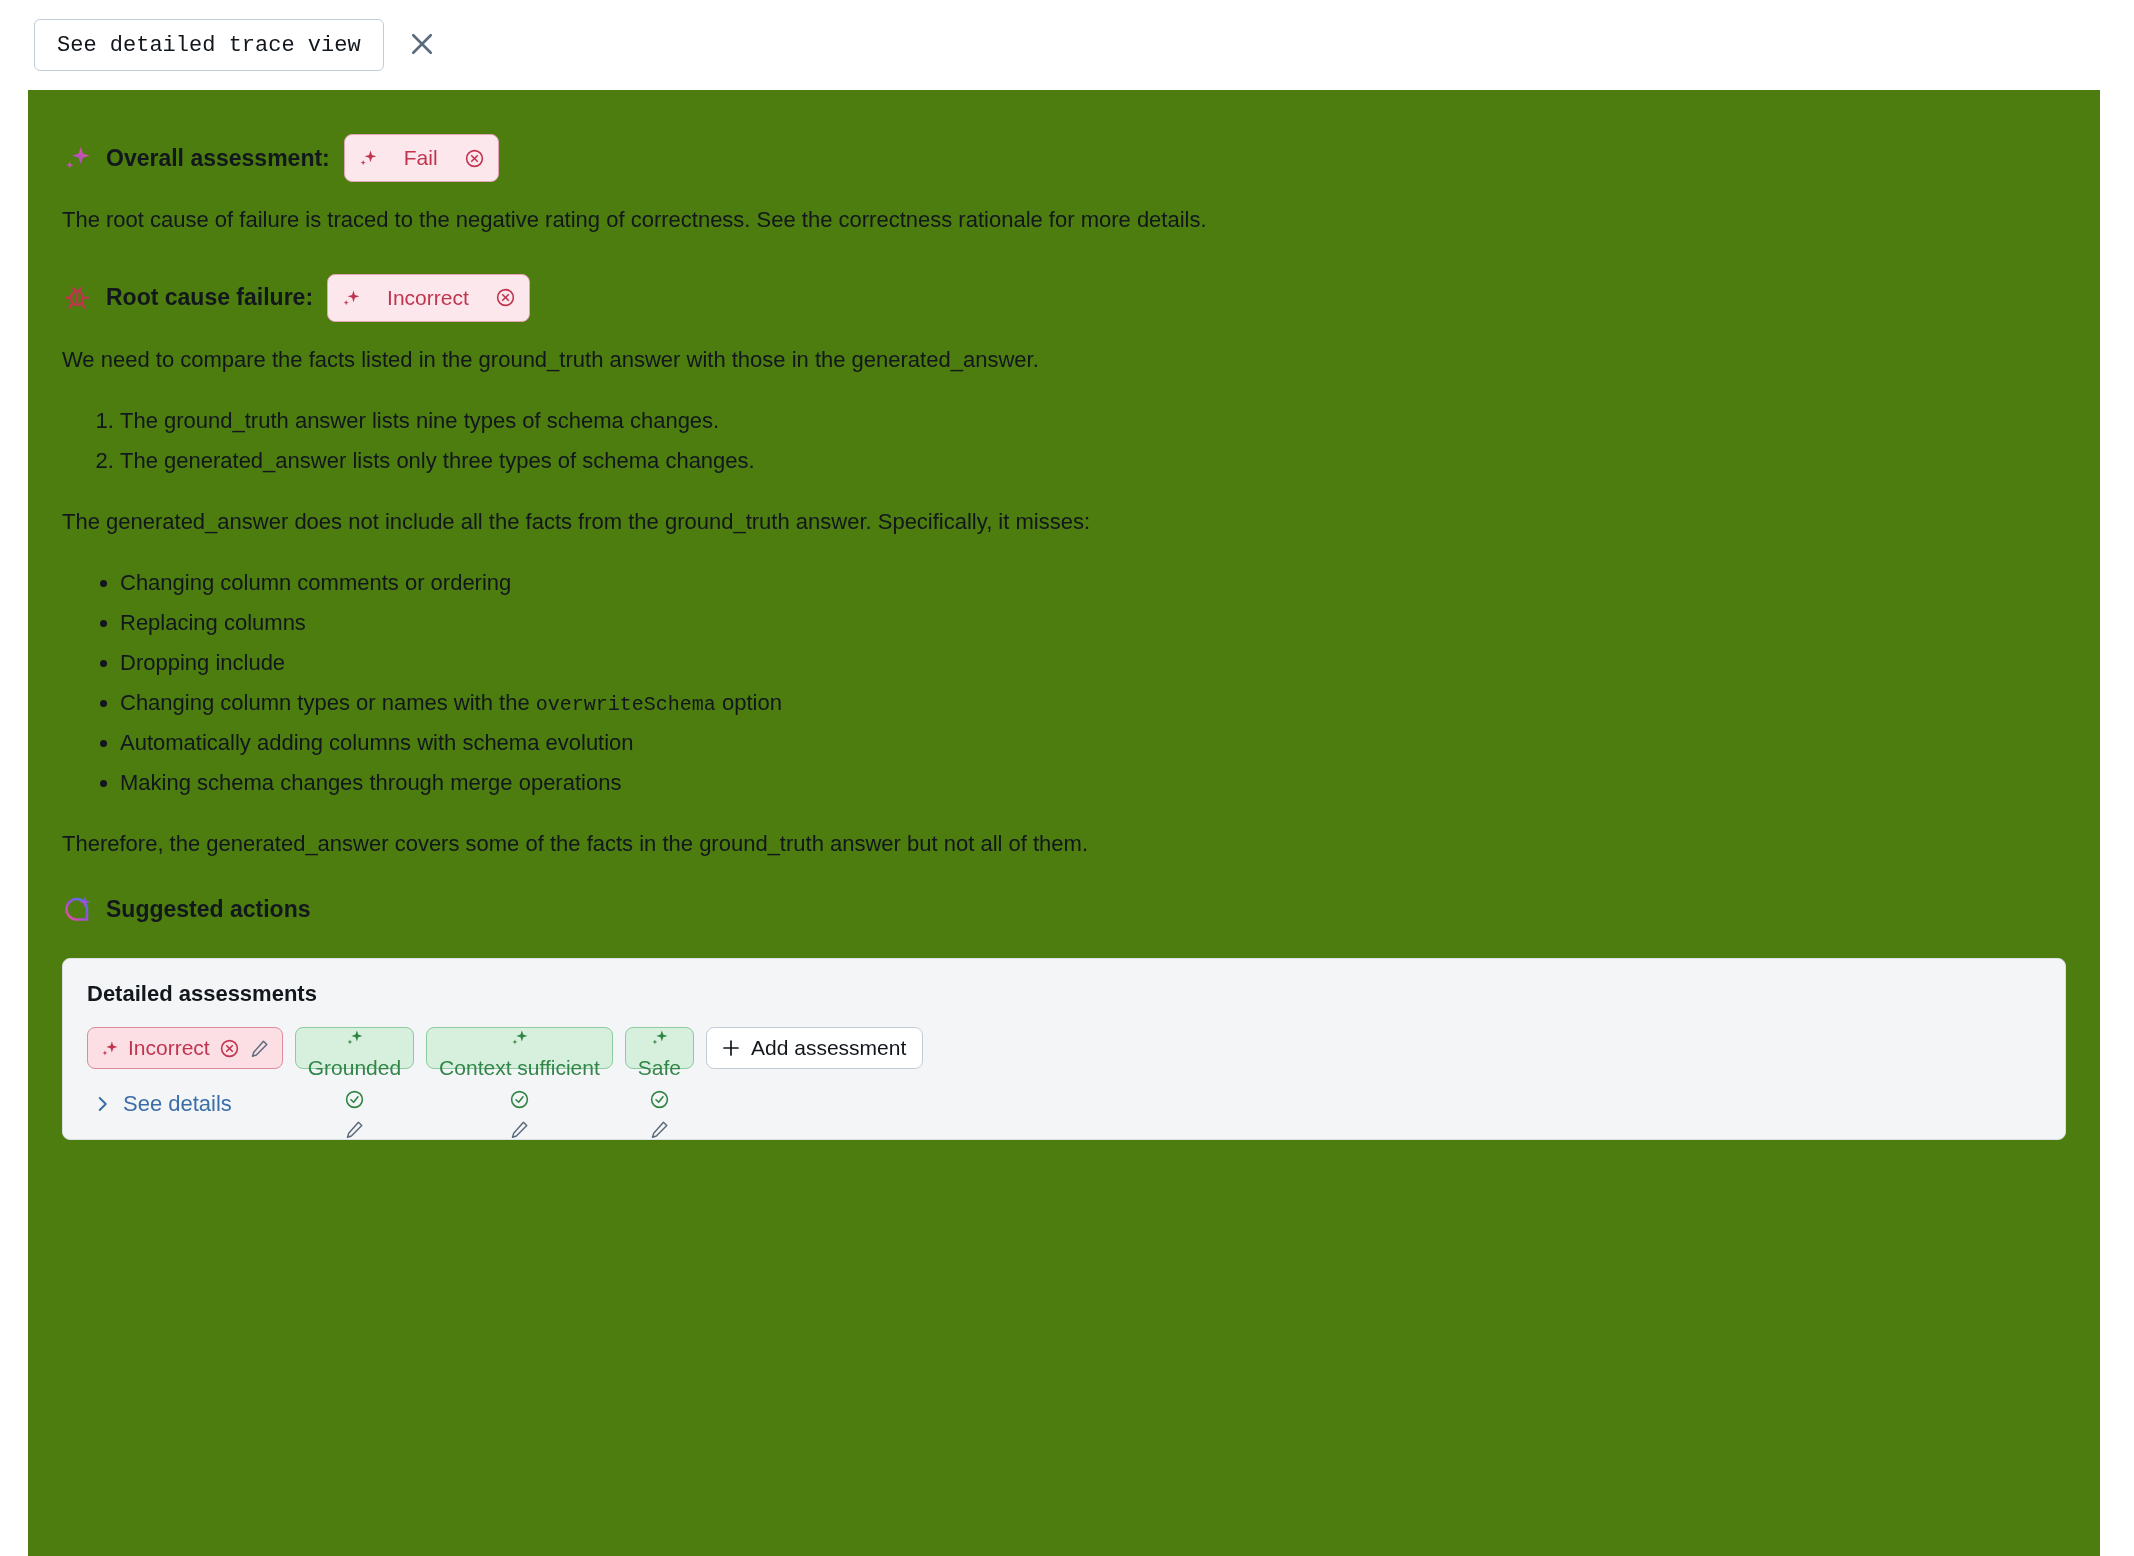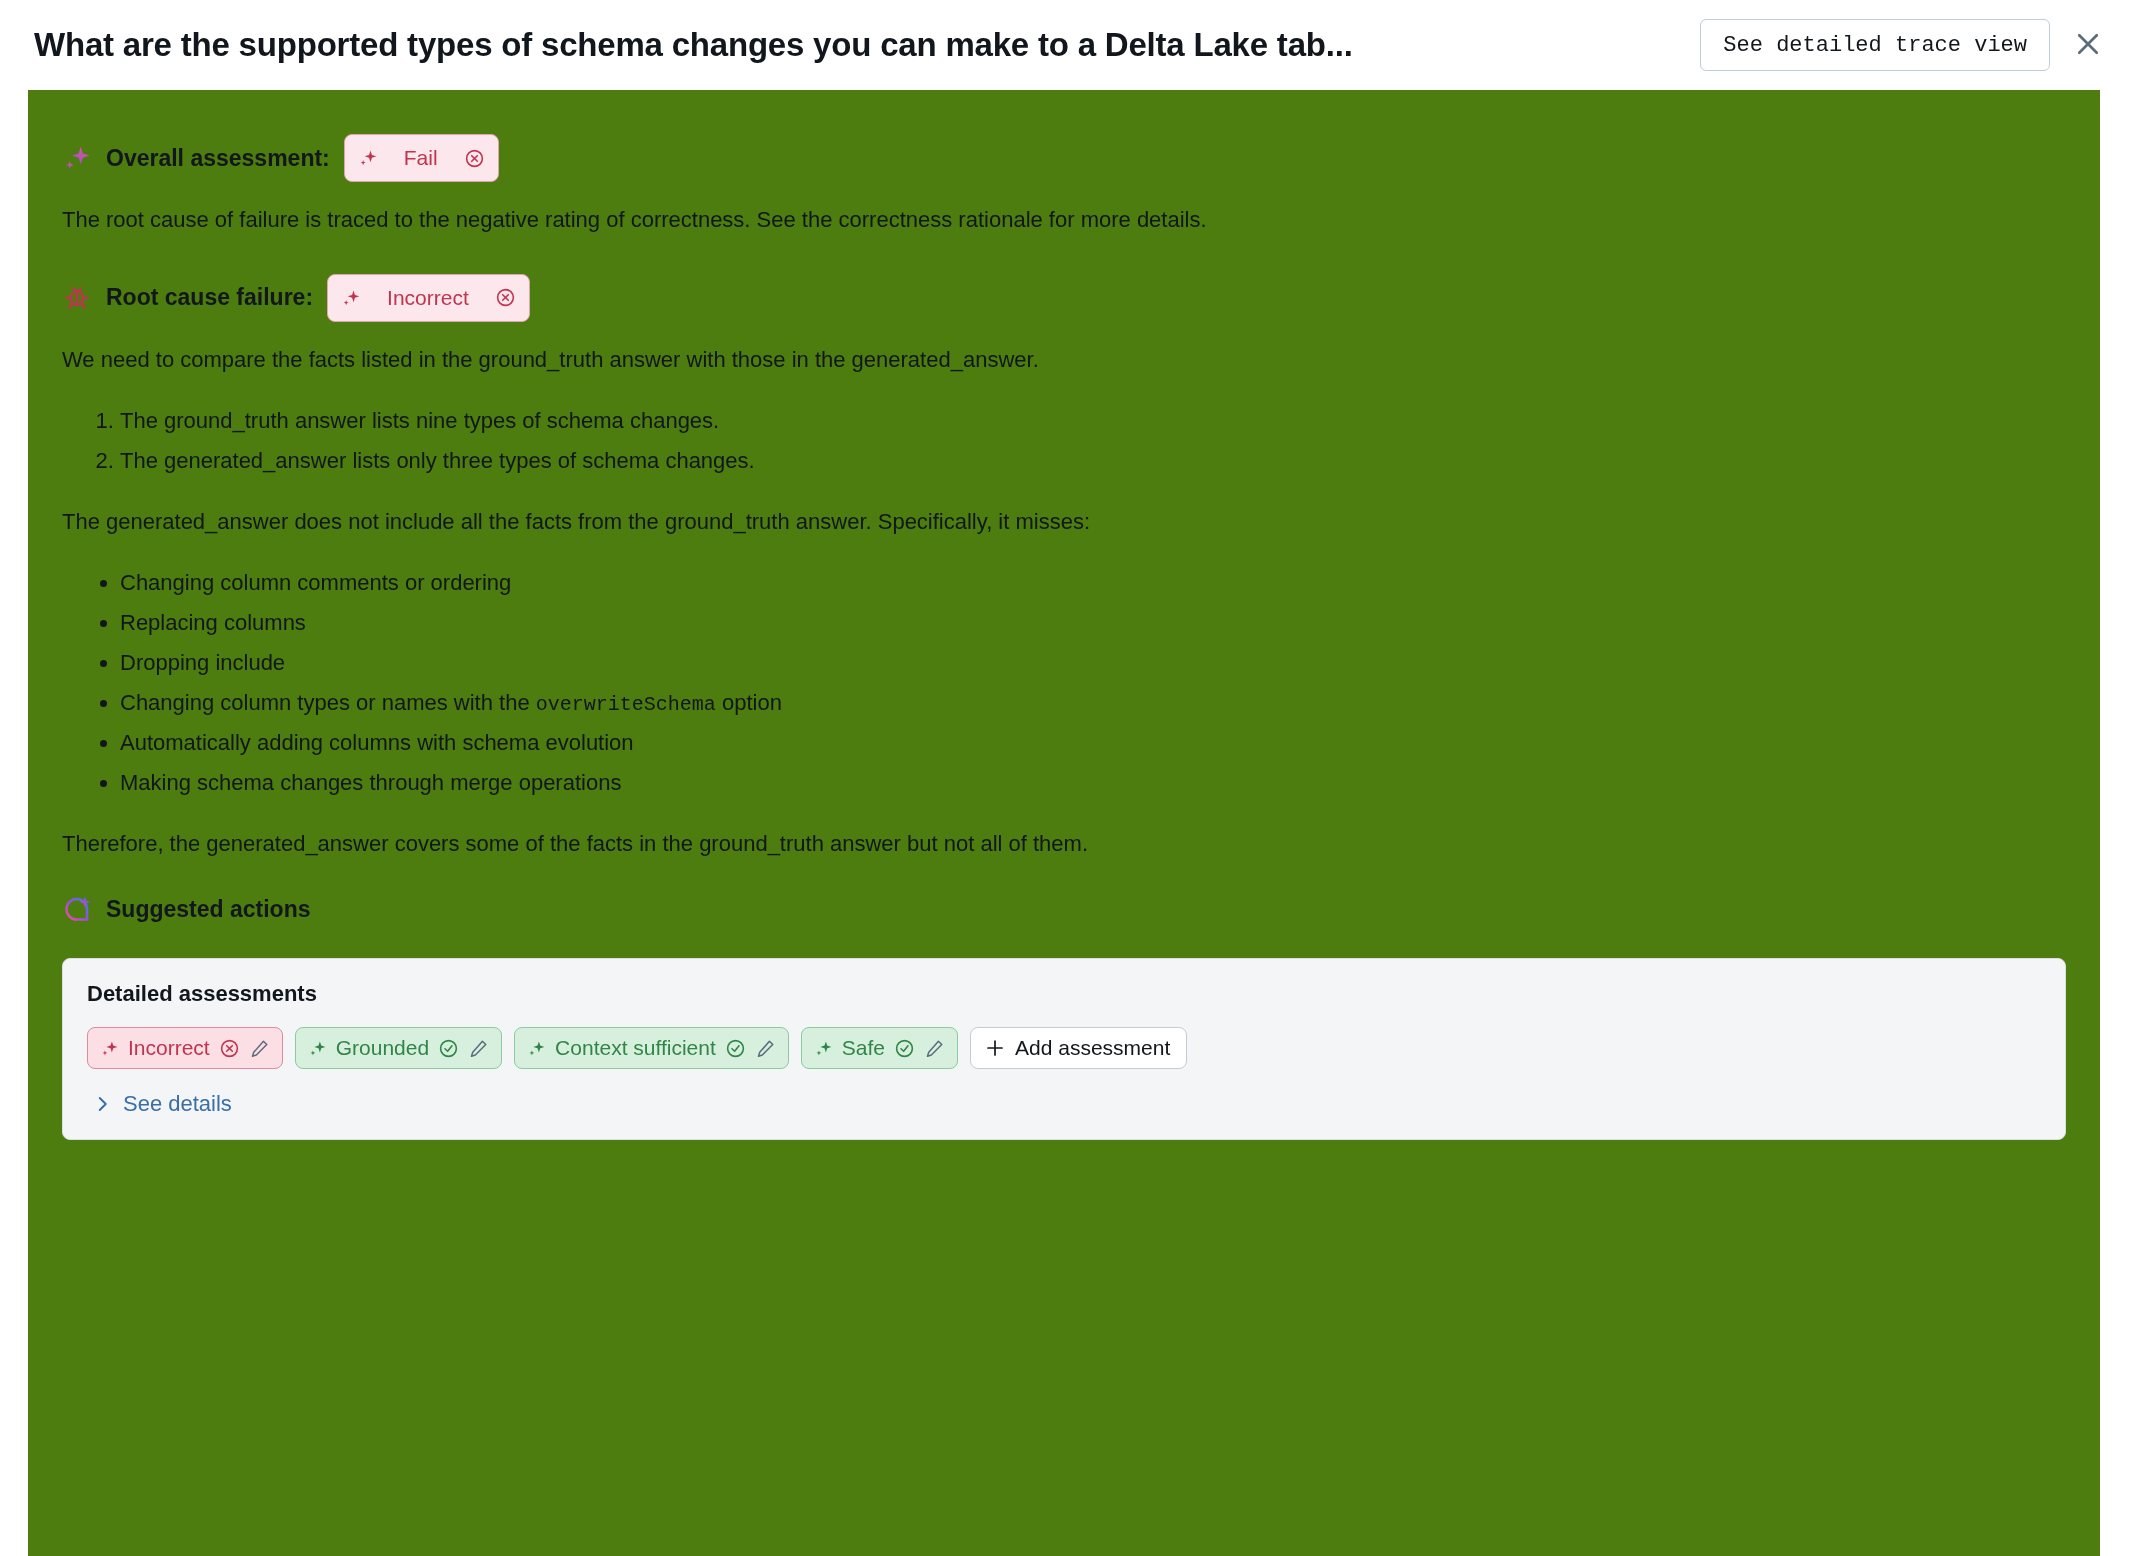--- a/index.html
+++ b/index.html
@@ -149,20 +149,21 @@
   }
   .chip-fail {
     background: #FBDFE5;
     border: 1px solid #DE8B9D;
     color: #C0344F;
   }
   .chip-ok {
     background: #D7F0DD;
     border: 1px solid #8CCB9F;
     color: #318548;
+    flex-direction: column;
   }
   .chip-add {
     background: #ffffff;
     border: 1px solid #C0CDD8;
     color: #11171C;
     padding: 0 16px 0 12px;
     gap: 8px;
   }
   .see-details {
     margin-top: 22px;
@@ -190,21 +191,20 @@
     padding: 0 26px;
     font-size: 23px;
     font-family: "Liberation Sans", sans-serif;
     cursor: pointer;
   }
 </style>
 </head>
 <body>
 
 <div class="header">
-  <div class="page-title">What are the supported types of schema changes you can make to a Delta Lake tab...</div>
   <button class="trace-btn">See detailed trace view</button>
   <button class="close-btn">
     <span>
       <svg width="30" height="30" viewBox="0 0 24 24" fill="none" stroke="#5C6B7C" stroke-width="2.1" stroke-linecap="round">
         <line x1="5" y1="5" x2="19" y2="19"></line>
         <line x1="19" y1="5" x2="5" y2="19"></line>
       </svg>
     </span>
   </button>
 </div>

